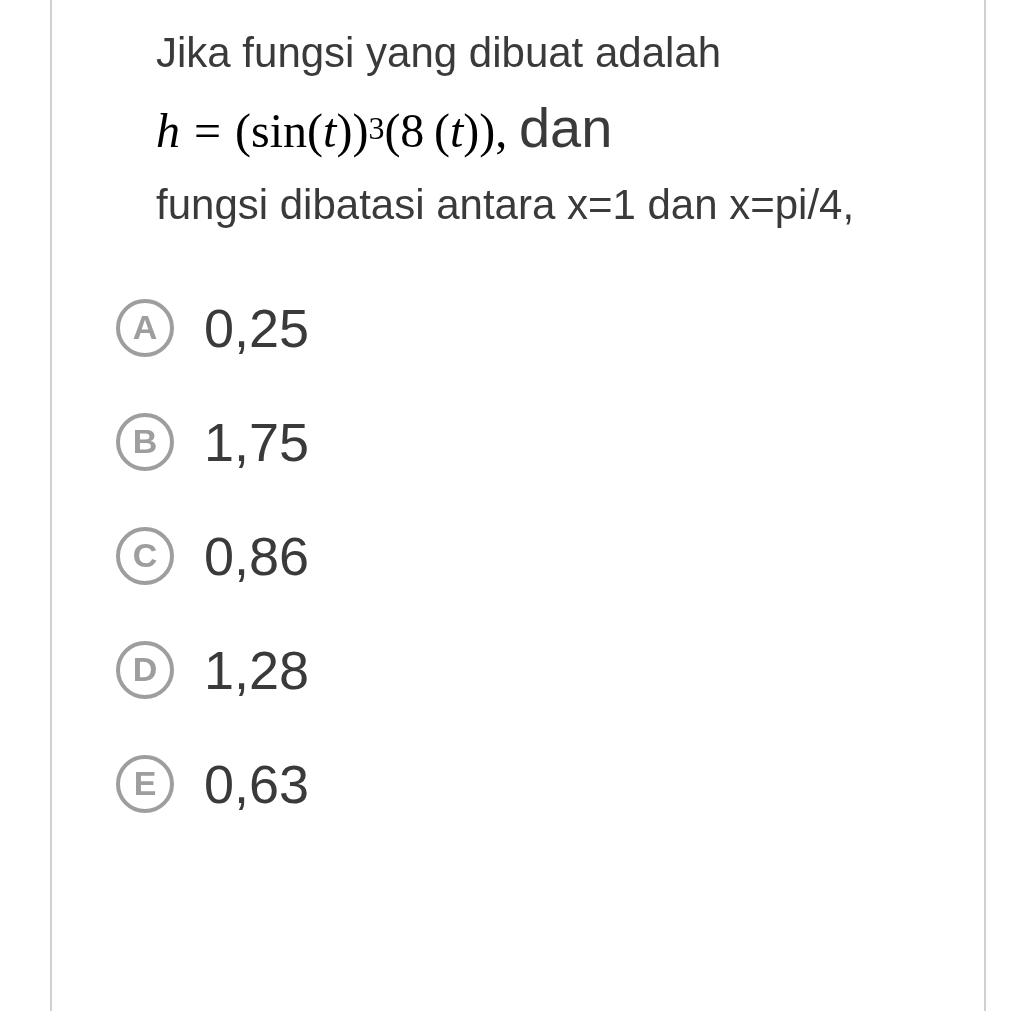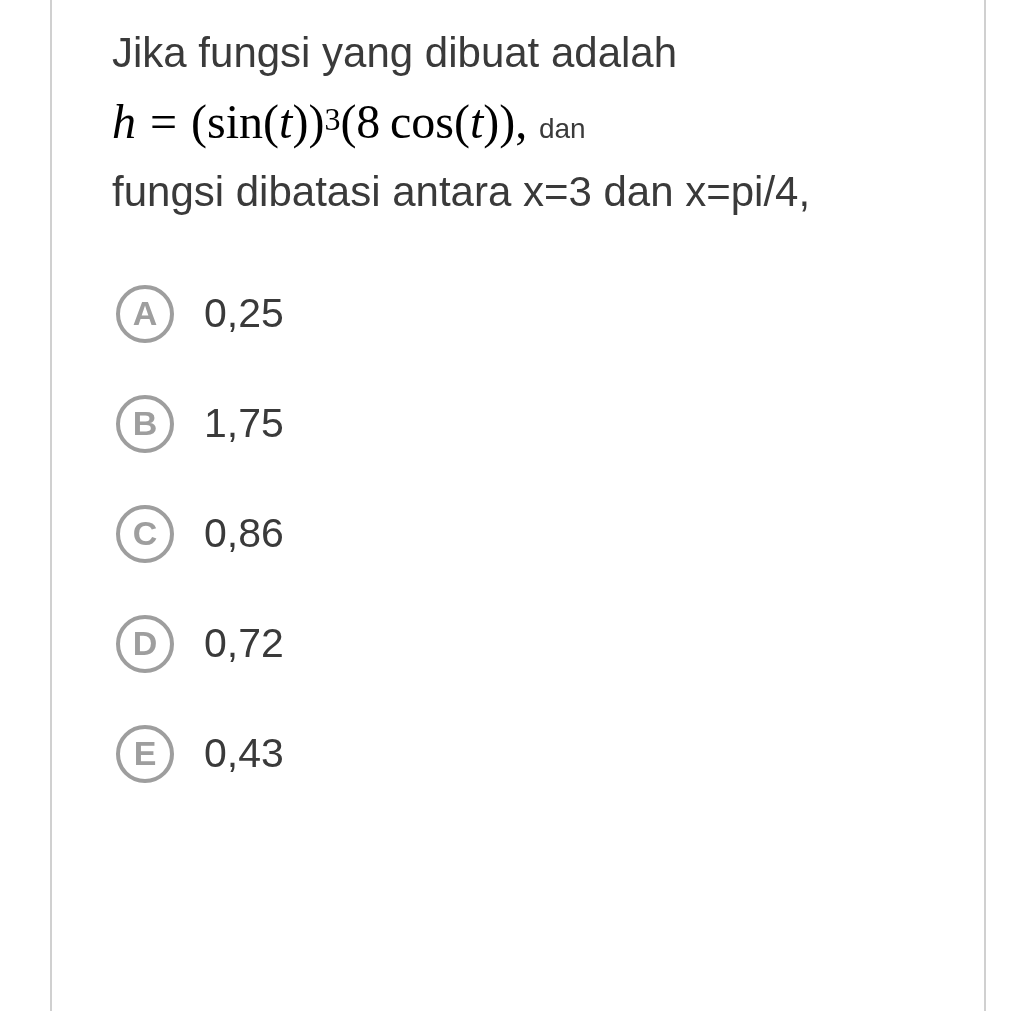--- a/index.html
+++ b/index.html
@@ -22,20 +22,21 @@
       height: 100%;
     }
     .question-text {
       font-size: 42px;
       color: #3a3a3a;
       line-height: 1.55;
       margin-bottom: 60px;
     }
     .question-text .line {
       display: block;
+      margin-left: 44px;
     }
     .formula-line {
       display: flex;
       align-items: baseline;
       gap: 6px;
     }
     .formula {
       font-family: "Times New Roman", Times, serif;
       font-style: italic;
       font-size: 48px;
@@ -63,21 +64,21 @@
       top: -8px;
       font-style: normal;
     }
     .formula .num {
       font-style: normal;
     }
     .formula .comma {
       font-style: normal;
     }
     .after-formula {
-      font-size: 28px;
+      font-size: 56px;
       color: #3a3a3a;
       font-family: Arial, Helvetica, sans-serif;
       font-style: normal;
     }
     .options {
       display: flex;
       flex-direction: column;
       gap: 52px;
       padding-left: 4px;
     }
@@ -94,56 +95,56 @@
       border: 4px solid #9e9e9e;
       display: flex;
       align-items: center;
       justify-content: center;
       font-size: 34px;
       font-weight: bold;
       color: #9e9e9e;
       flex-shrink: 0;
     }
     .option-text {
-      font-size: 41px;
+      font-size: 54px;
       color: #3a3a3a;
     }
   </style>
 </head>
 <body>
 
 <div class="container">
   <div class="question-text">
     <span class="line">Jika fungsi yang dibuat adalah</span>
     <span class="line formula-line">
       <span class="formula">
         <span class="var-h">h</span>
         <span class="eq">=</span>
-        <span class="paren">(</span><span class="func">sin</span><span class="paren">(</span><span>t</span><span class="paren">)</span><span class="paren">)</span><span class="sup">3</span><span class="paren">(</span><span class="num">8</span> <span class="func">cos</span><span class="paren">(</span><span>t</span><span class="paren">)</span><span class="paren">)</span><span class="comma">,</span>
+        <span class="paren">(</span><span class="func">sin</span><span class="paren">(</span><span>t</span><span class="paren">)</span><span class="paren">)</span><span class="sup">3</span><span class="paren">(</span><span class="num">8</span> <span class="paren">(</span><span>t</span><span class="paren">)</span><span class="paren">)</span><span class="comma">,</span>
       </span>
       <span class="after-formula">dan</span>
     </span>
-    <span class="line">fungsi dibatasi antara x=3 dan x=pi/4,</span>
+    <span class="line">fungsi dibatasi antara x=1 dan x=pi/4,</span>
   </div>
 
   <div class="options">
     <div class="option">
       <div class="option-badge">A</div>
       <div class="option-text">0,25</div>
     </div>
     <div class="option">
       <div class="option-badge">B</div>
       <div class="option-text">1,75</div>
     </div>
     <div class="option">
       <div class="option-badge">C</div>
       <div class="option-text">0,86</div>
     </div>
     <div class="option">
       <div class="option-badge">D</div>
-      <div class="option-text">0,72</div>
+      <div class="option-text">1,28</div>
     </div>
     <div class="option">
       <div class="option-badge">E</div>
-      <div class="option-text">0,43</div>
+      <div class="option-text">0,63</div>
     </div>
   </div>
 </div>
 
 </body></html>

